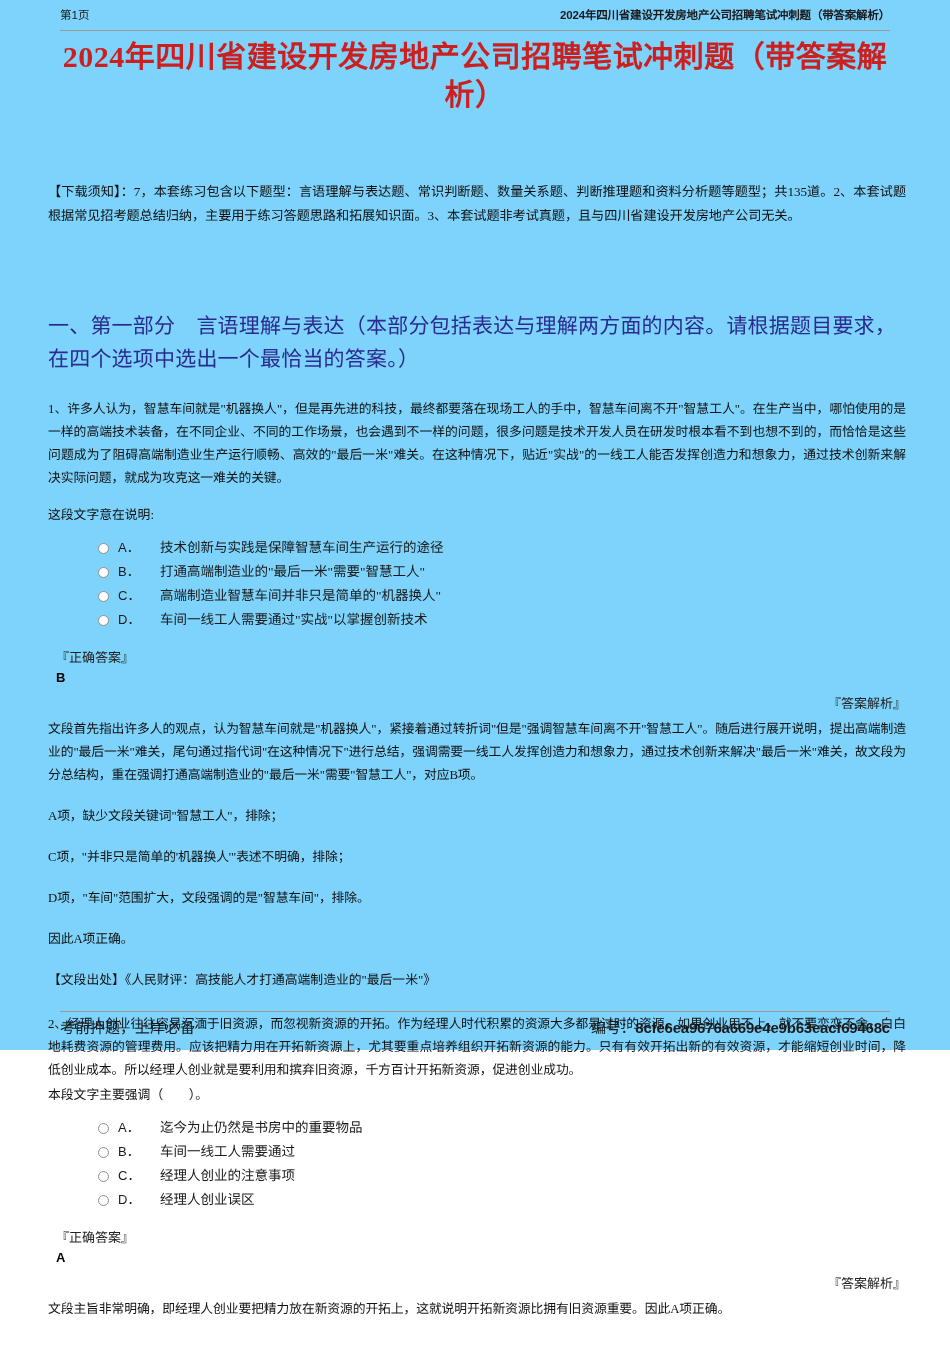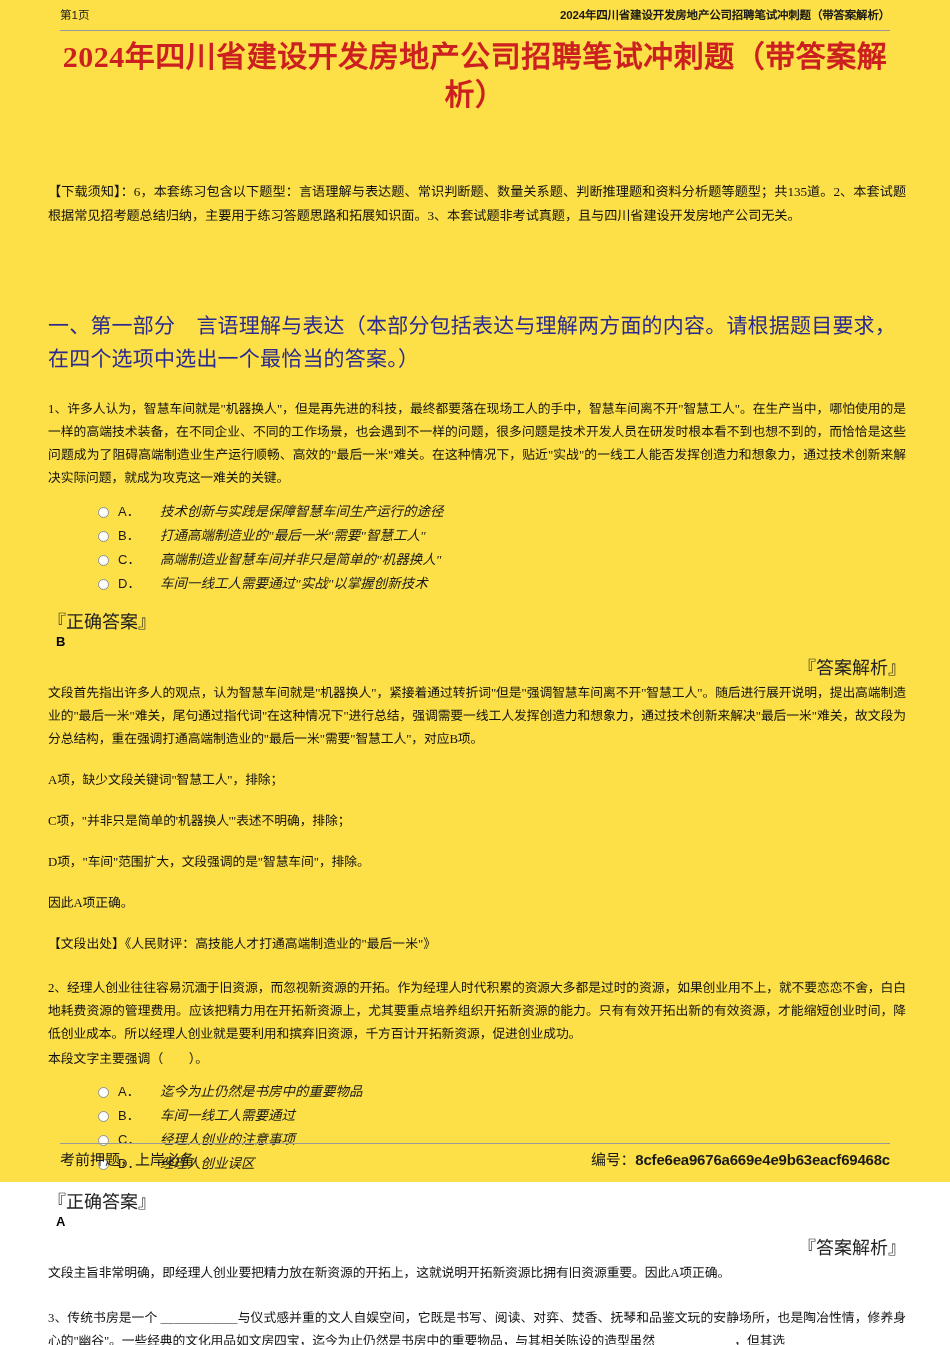--- a/index.html
+++ b/index.html
@@ -11,24 +11,24 @@
     width: 950px;
     height: 1345px;
     position: relative;
     font-family: "Liberation Serif", "DejaVu Serif", serif;
     color: #000000;
     overflow: hidden;
   }
 
   .page {
     width: 950px;
-    height: 1182px;
+    height: 1050px;
     position: relative;
     box-sizing: border-box;
-    background: #fde047;
+    background: #7dd3fc;
   }
 
   
   .runhead {
     position: absolute;
     top: 8px;
     left: 60px;
     right: 60px;
     height: 22px;
     border-bottom: 1px solid #9a9a9a;
@@ -122,26 +122,27 @@
     background: #ffffff;
     flex: 0 0 auto;
     margin-right: 9px;
   }
   .opt-letter {
     font-family: "Liberation Sans", "DejaVu Sans", sans-serif;
     font-size: 13px;
     min-width: 42px;
     color: #1a1a1a;
   }
-  .opt-text { color: #1a1a1a; font-style: italic; }
+  .opt-text { color: #1a1a1a; }
 
   
   .ans-label {
     margin-top: 16px;
-    font-size: 18px;
+    margin-left: 8px;
+    font-size: 13px;
     line-height: 20px;
     color: #222;
   }
   .ans-value {
     margin-left: 8px;
     font-size: 13px;
     line-height: 20px;
     font-family: "Liberation Sans", "DejaVu Sans", sans-serif;
     font-weight: 700;
     color: #000;
@@ -196,25 +197,26 @@
 
   <div class="runhead">
     <span class="rh-left">第1页</span>
     <span class="rh-right">2024年四川省建设开发房地产公司招聘笔试冲刺题（带答案解析）</span>
   </div>
 
   <div class="doc-title">2024年四川省建设开发房地产公司招聘笔试冲刺题（带答案解析）</div>
 
   <div class="content">
 
-    <div class="notice">【下载须知】：6，本套练习包含以下题型：言语理解与表达题、常识判断题、数量关系题、判断推理题和资料分析题等题型；共135道。2、本套试题根据常见招考题总结归纳，主要用于练习答题思路和拓展知识面。3、本套试题非考试真题，且与四川省建设开发房地产公司无关。</div>
+    <div class="notice">【下载须知】：7，本套练习包含以下题型：言语理解与表达题、常识判断题、数量关系题、判断推理题和资料分析题等题型；共135道。2、本套试题根据常见招考题总结归纳，主要用于练习答题思路和拓展知识面。3、本套试题非考试真题，且与四川省建设开发房地产公司无关。</div>
 
     <div class="section-heading">一、第一部分　言语理解与表达（本部分包括表达与理解两方面的内容。请根据题目要求，在四个选项中选出一个最恰当的答案。）</div>
 
     <div class="q-stem">1、许多人认为，智慧车间就是"机器换人"，但是再先进的科技，最终都要落在现场工人的手中，智慧车间离不开"智慧工人"。在生产当中，哪怕使用的是一样的高端技术装备，在不同企业、不同的工作场景，也会遇到不一样的问题，很多问题是技术开发人员在研发时根本看不到也想不到的，而恰恰是这些问题成为了阻碍高端制造业生产运行顺畅、高效的"最后一米"难关。在这种情况下，贴近"实战"的一线工人能否发挥创造力和想象力，通过技术创新来解决实际问题，就成为攻克这一难关的关键。</div>
+    <div class="q-prompt">这段文字意在说明:</div>
 
     <div class="options">
       <div class="option-row">
         <span class="radio"></span>
         <span class="opt-letter">A．</span>
         <span class="opt-text">技术创新与实践是保障智慧车间生产运行的途径</span>
       </div>
       <div class="option-row">
         <span class="radio"></span>
         <span class="opt-letter">B．</span>

